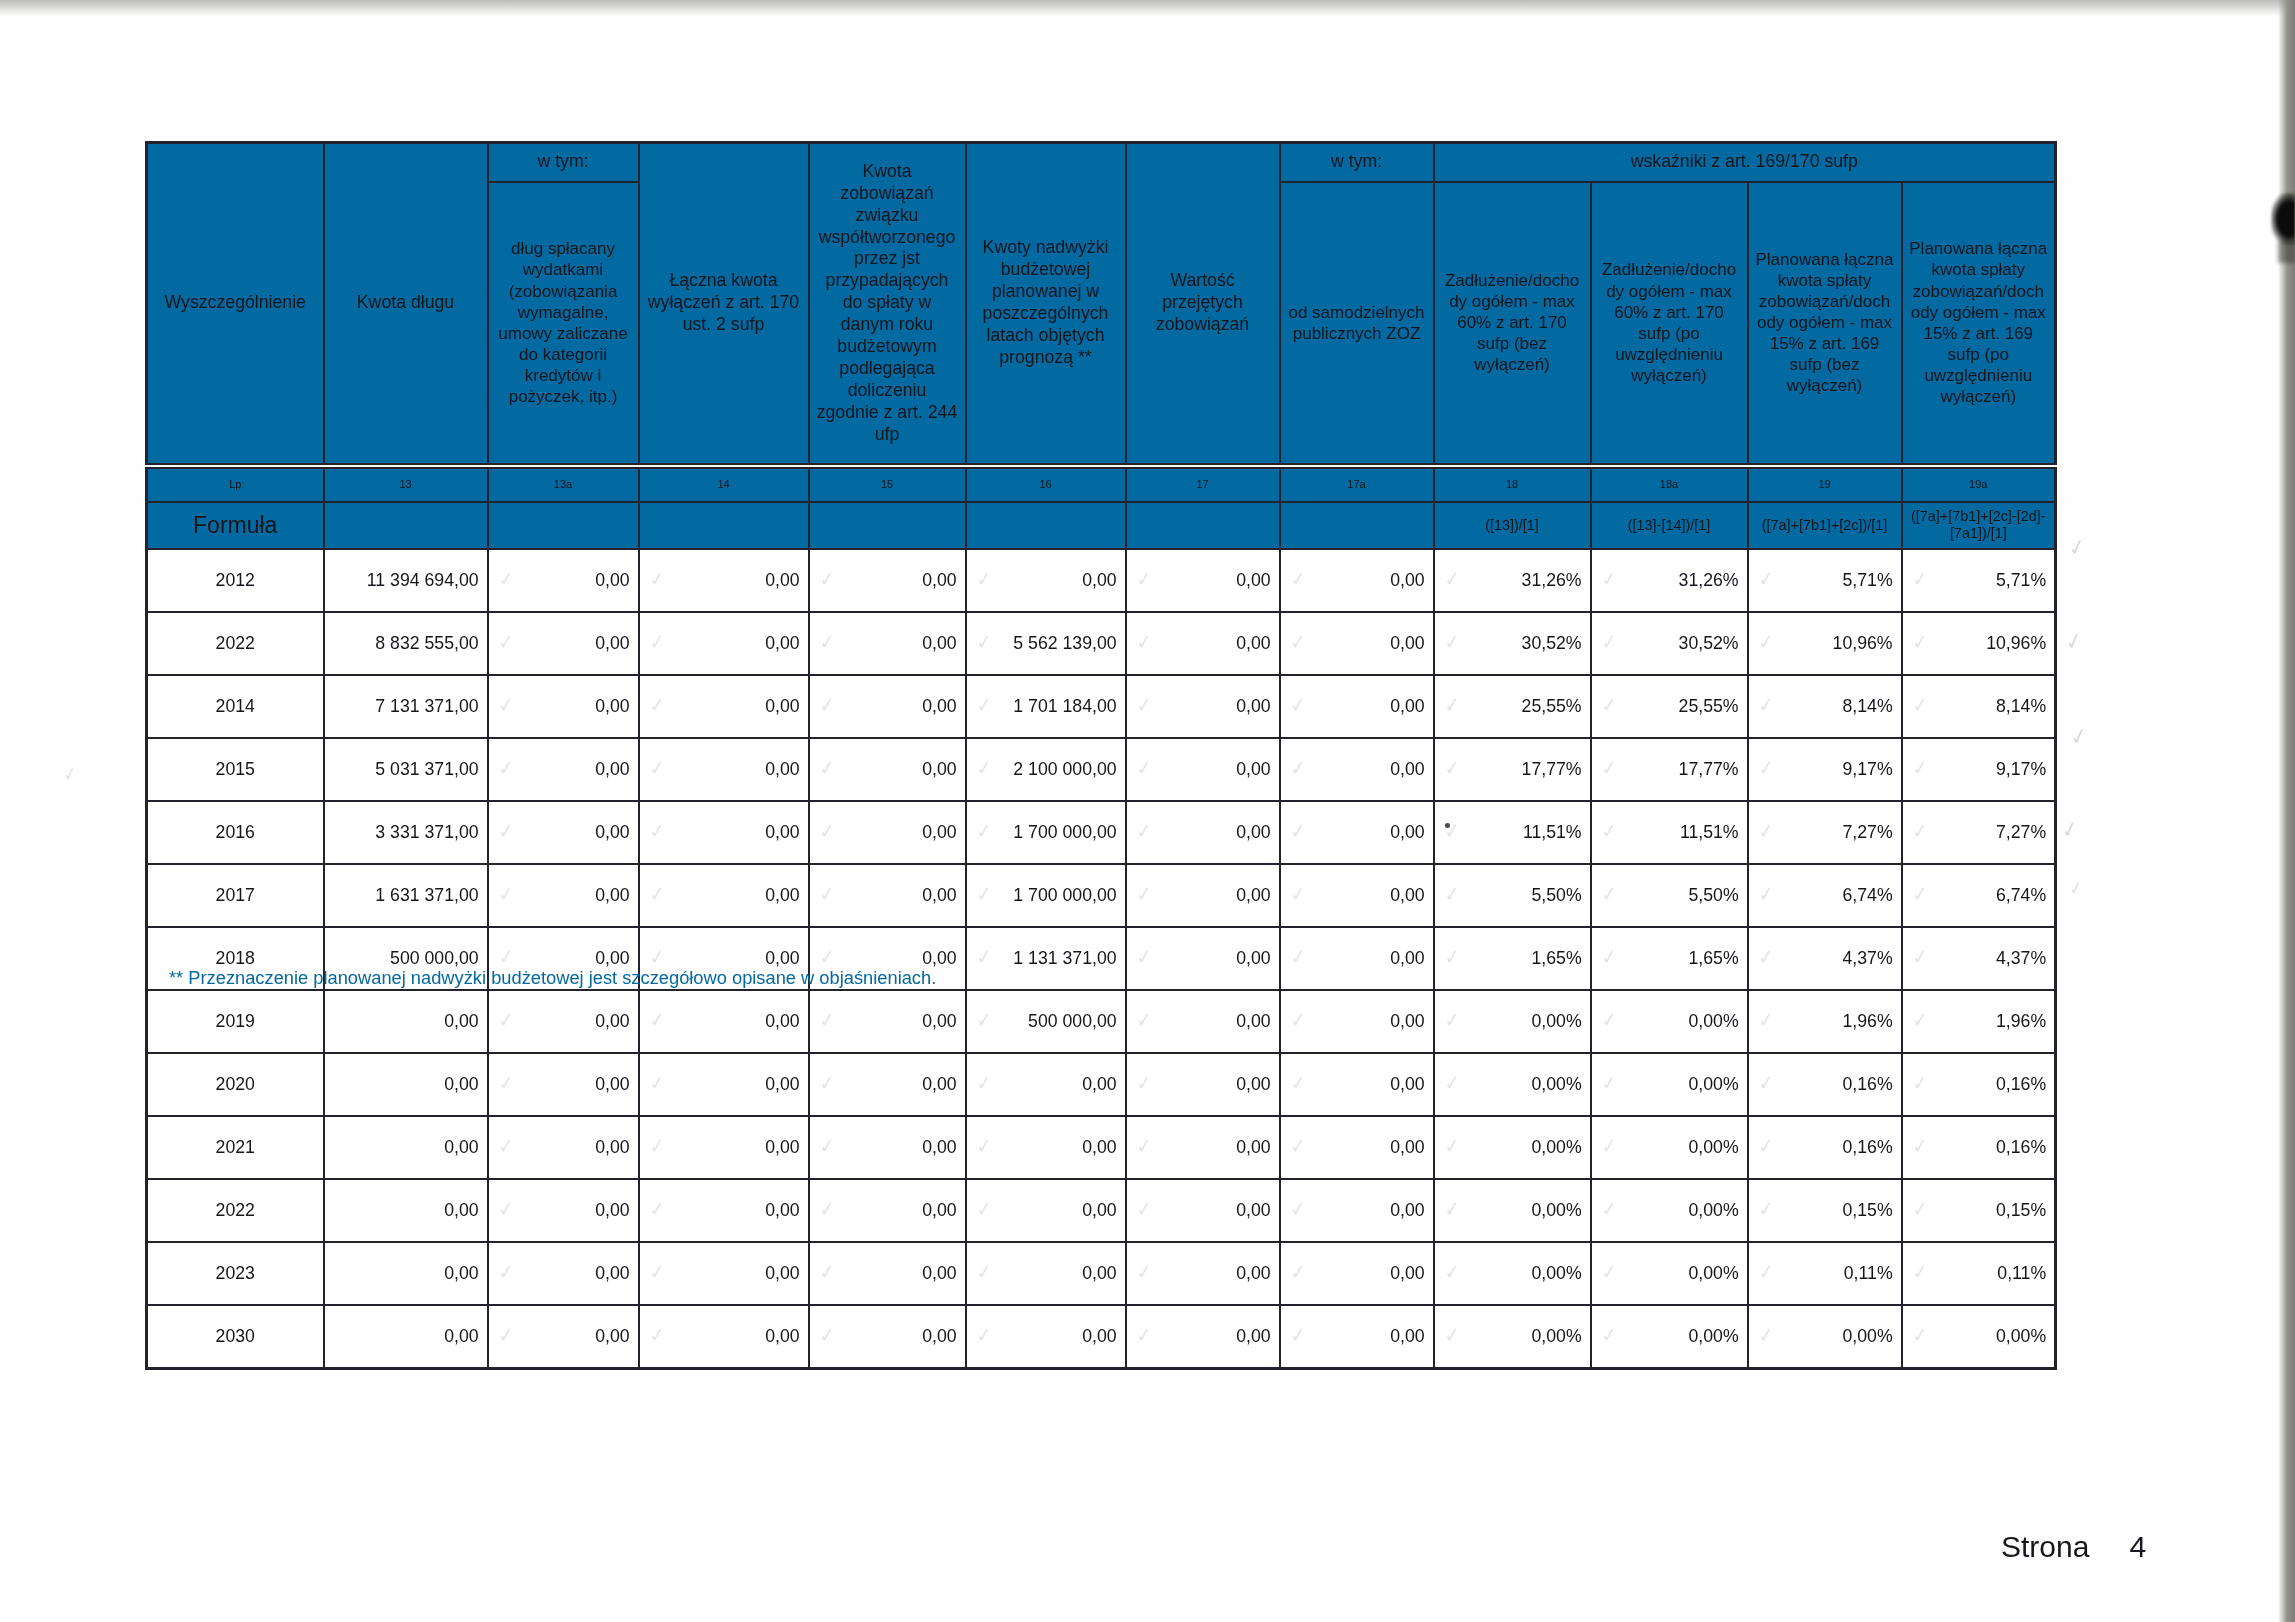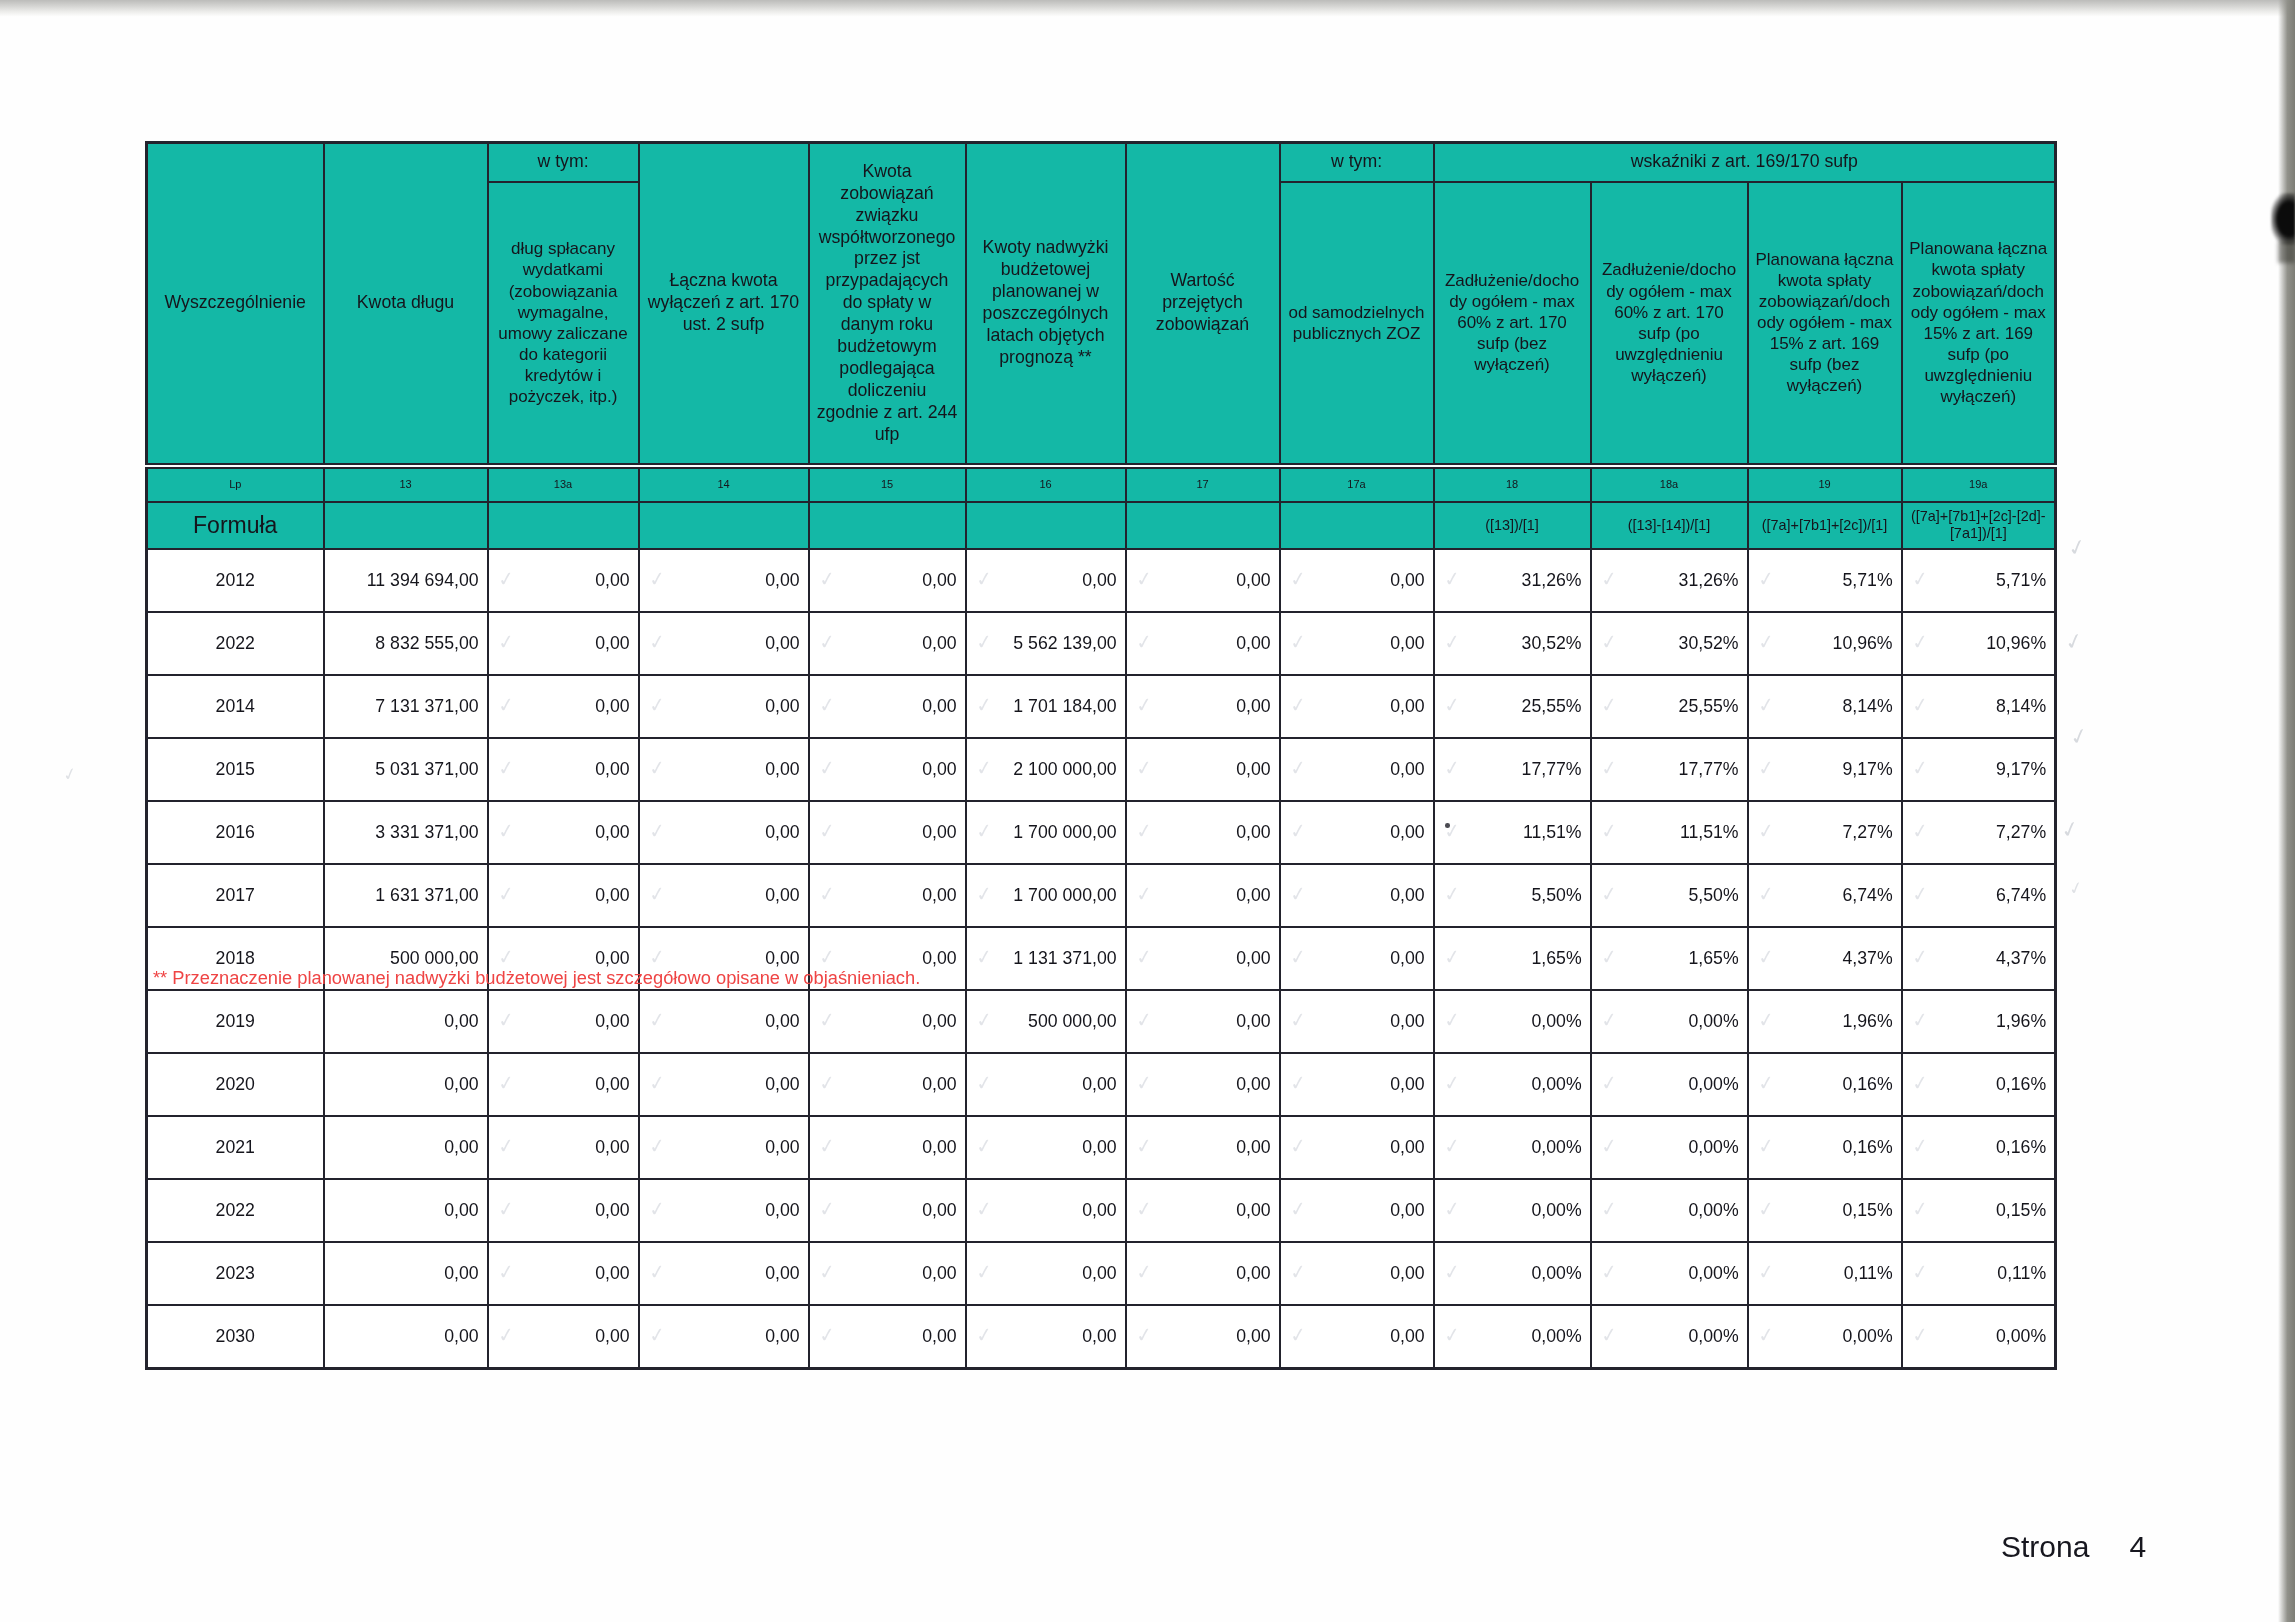--- a/index.html
+++ b/index.html
@@ -15,34 +15,34 @@
   .scan-blob{position:absolute;right:0;top:193px;width:23.6px;height:52px;
             background:radial-gradient(ellipse at 75% 50%,#0b0b0b 0%,#0b0b0b 45%,rgba(11,11,11,.55) 62%,rgba(11,11,11,0) 78%);
             filter:blur(1.3px);}
   .scan-blob2{position:absolute;right:0;top:241px;width:17px;height:22px;background:rgba(40,40,34,.45);filter:blur(2px);}
 
   
   table.debt{position:absolute;left:145px;top:141px;width:1907px;border-collapse:collapse;table-layout:fixed;
              border:3.3px solid #23232d;}
   .debt th,.debt td{border:2px solid #23232d;border-top-width:2.6px;border-bottom-width:2.6px;overflow:hidden;}
   .debt thead th{font-weight:400;font-size:17px;line-height:1.24;text-align:center;vertical-align:middle;
-                 padding:3.9px 6.5px;overflow-wrap:break-word;background:#14b8a6;}
+                 padding:3.9px 6.5px;overflow-wrap:break-word;background:#0369a1;}
   tr.r-group th{height:29px;font-size:17.7px;}
   tr.r-main th{height:272px;}
   tr.r-lp th{height:25px;font-size:11px;border-top:6.5px double #23232d;}
   tr.r-formula th{height:39px;font-size:14.4px;padding:2.6px 3.9px;}
   tbody td{height:31px;font-size:17.7px;padding:0 7.9px;text-align:right;vertical-align:middle;
            position:relative;background:#fff;white-space:nowrap;}
   tbody td.year{text-align:center;padding:15px;}
   
   td.tick::before{content:"✓";position:absolute;left:9.2px;top:50%;
                   transform:translateY(-54%) rotate(-8deg);font-size:19.6px;
                   color:#7e879b;opacity:.22;font-weight:400;}
 
-  .footnote{position:absolute;left:153px;top:967px;margin:0;font-size:18.3px;color:#ef4444;}
+  .footnote{position:absolute;left:169px;top:967px;margin:0;font-size:18.3px;color:#0369a1;}
   .pagenum{position:absolute;left:2001px;top:1530px;display:flex;gap:40px;font-size:30px;color:#17171f;}
 
   
   .pmark{position:absolute;color:#99a0ad;opacity:.38;font-size:22px;transform:rotate(-14deg);}
   .pmark::before{content:"✓";}
   .pmark.small{font-size:17px;opacity:.3;}
   .dot{position:absolute;width:4.6px;height:4.6px;border-radius:50%;background:#2c2c34;opacity:.85;}
 </style>
 </head>
 <body>

